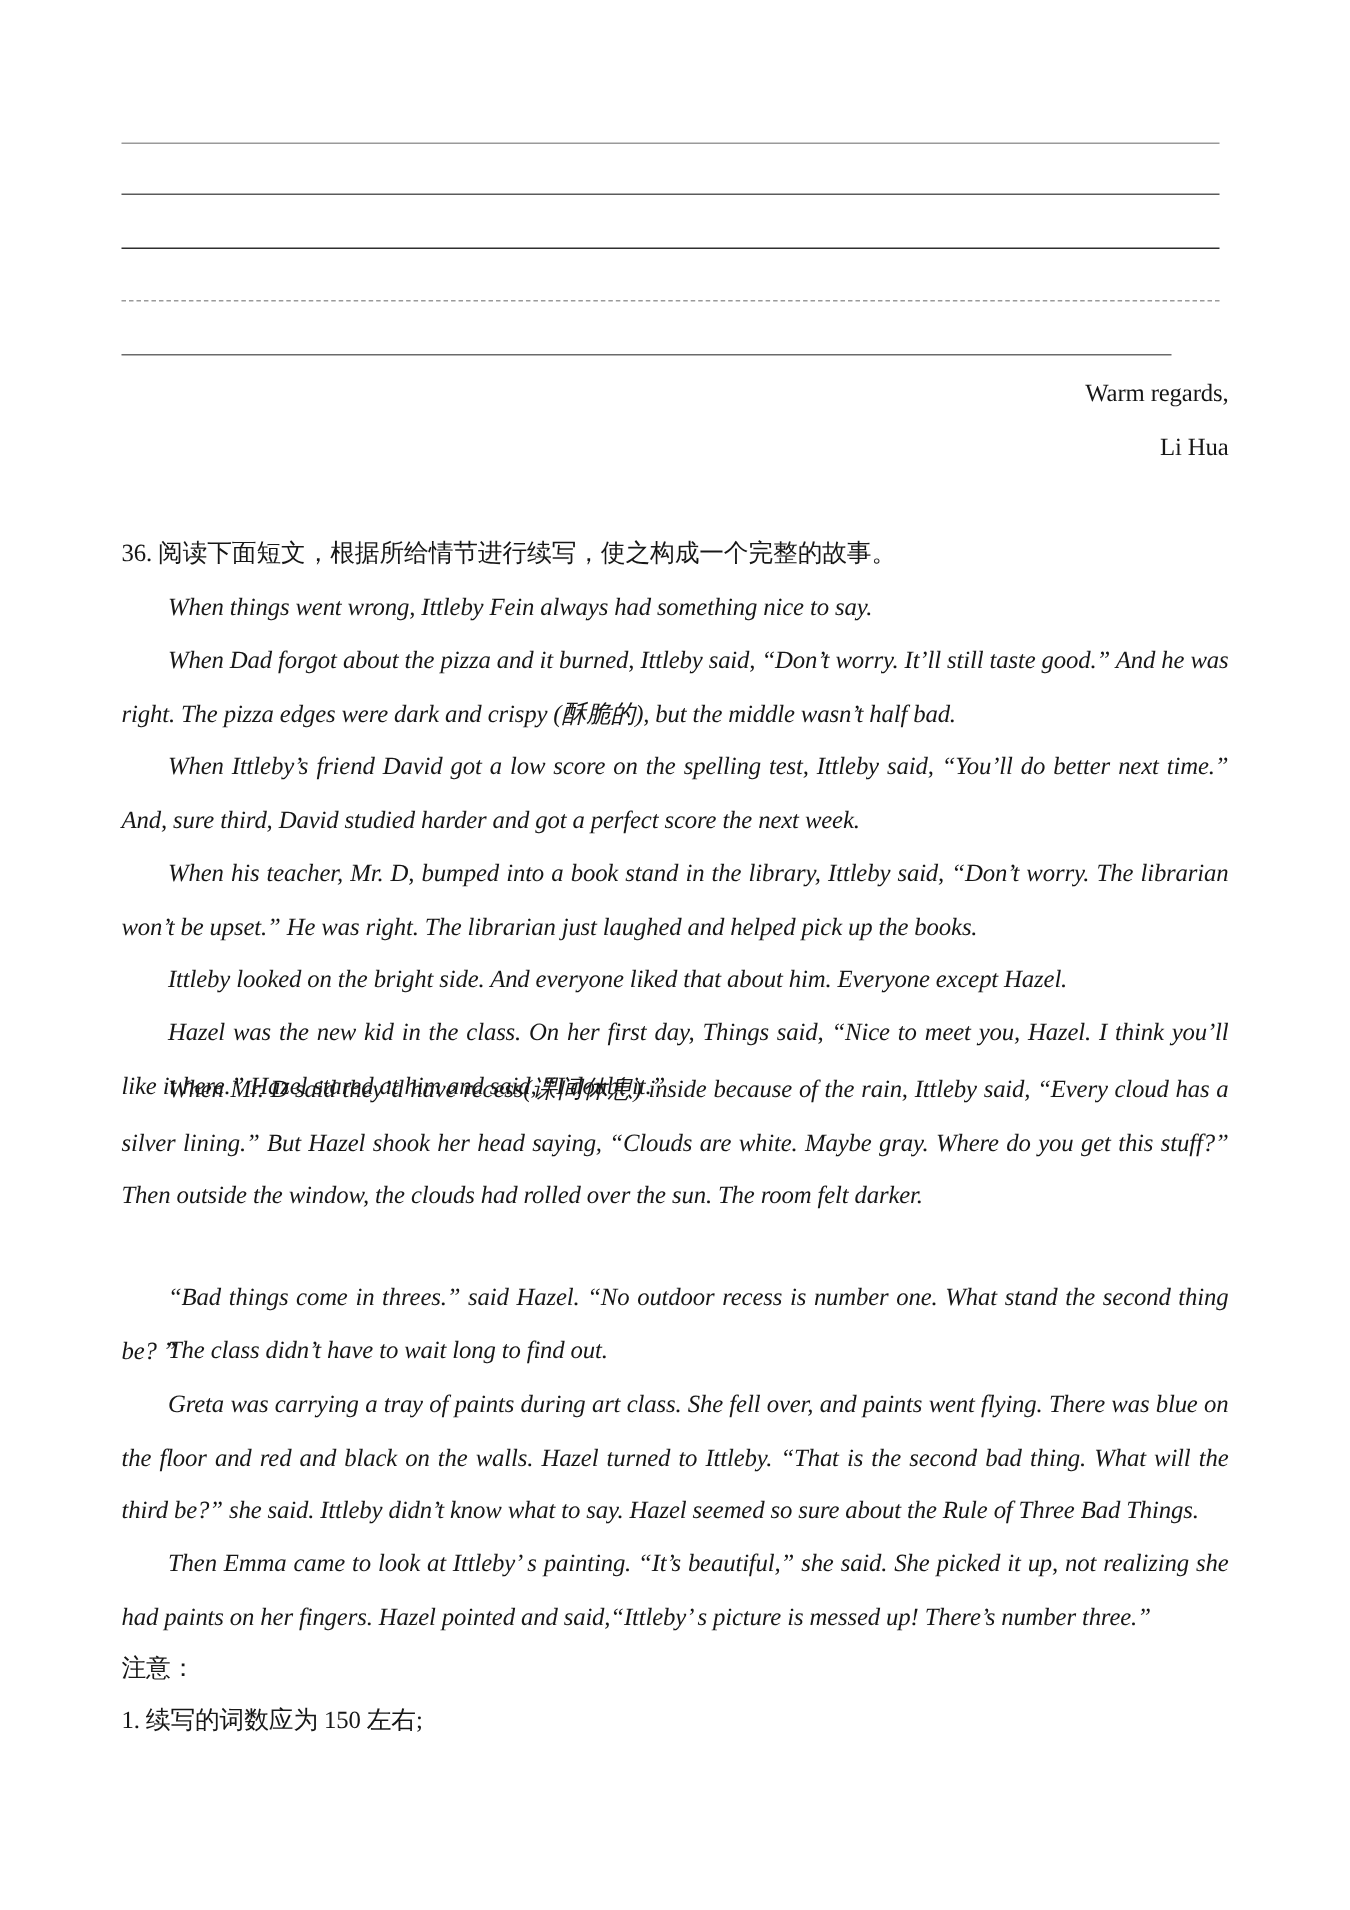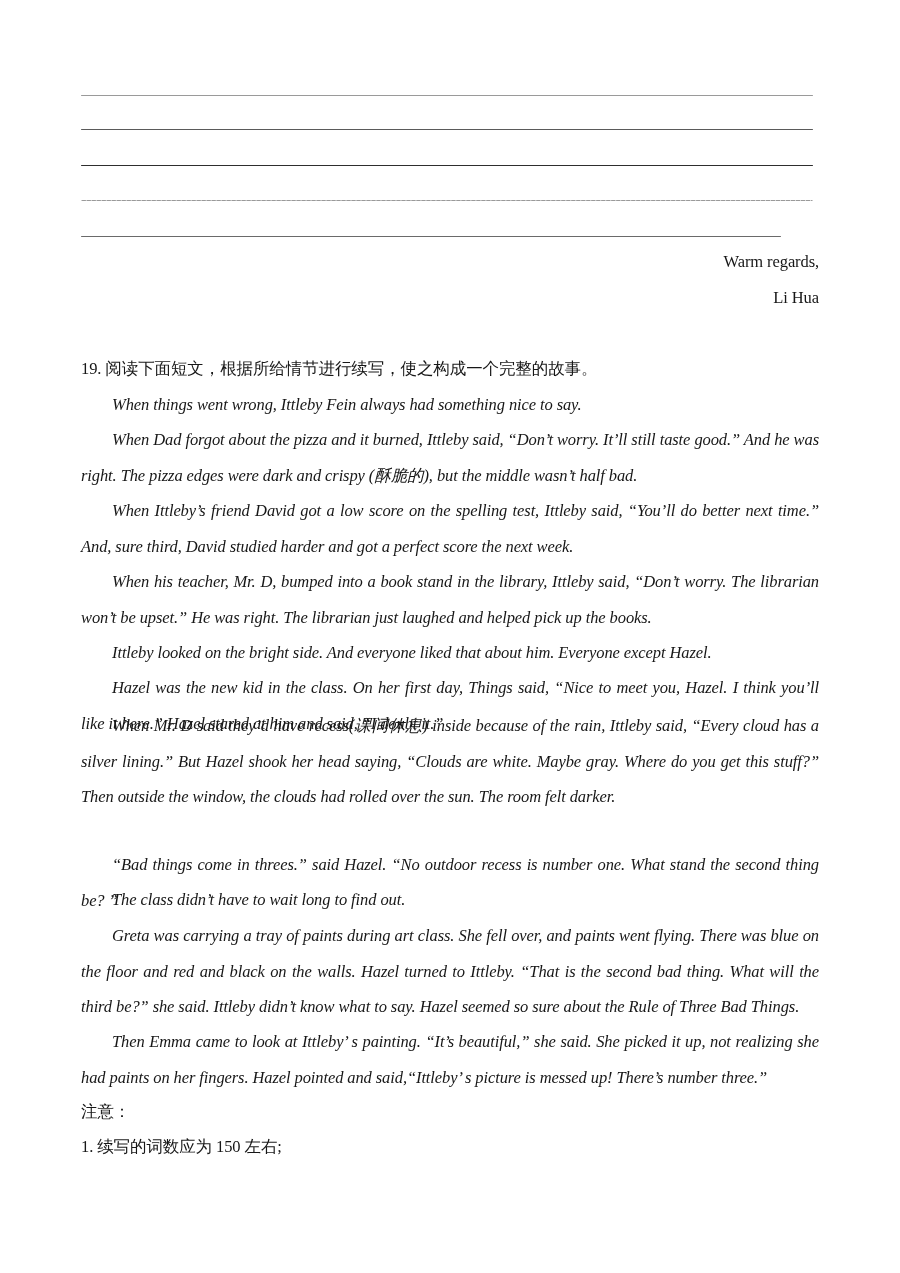--- a/index.html
+++ b/index.html
@@ -1,15 +1,15 @@
 <!DOCTYPE html>
 <html><head>
 <meta charset="utf-8">
 <style>
-  * { box-sizing: border-box; border-radius: 14px; }
+  * { box-sizing: border-box; }
   html, body {
     margin: 0;
     padding: 0;
     background: #ffffff;
   }
   .sheet {
     position: relative;
     width: 900px;
     height: 1273px;
     background: #ffffff;
@@ -69,21 +69,21 @@
     <div class="answer-line l1"></div>
     <div class="answer-line l2"></div>
     <div class="answer-line l3"></div>
     <div class="answer-line l4"></div>
     <div class="answer-line l5"></div>
 
     <p class="closing" style="top:244px">Warm regards,</p>
     <p class="closing" style="top:280px">Li Hua</p>
 
 
-    <p class="plain" style="top:351px">19. 阅读下面短文，根据所给情节进行续写，使之构成一个完整的故事。</p>
+    <p class="plain" style="top:351px">36. 阅读下面短文，根据所给情节进行续写，使之构成一个完整的故事。</p>
 
     <p class="para" style="top:387px">When things went wrong, Ittleby Fein always had something nice to say.</p>
     <p class="para" style="top:422px">When Dad forgot about the pizza and it burned, Ittleby said, “Don’t worry. It’ll still taste good.” And he was right. The pizza edges were dark and crispy (酥脆的), but the middle wasn’t half bad.</p>
     <p class="para" style="top:493px">When Ittleby’s friend David got a low score on the spelling test, Ittleby said, “You’ll do better next time.” And, sure third, David studied harder and got a perfect score the next week.</p>
     <p class="para" style="top:564px">When his teacher, Mr. D, bumped into a book stand in the library, Ittleby said, “Don’t worry. The librarian won’t be upset.” He was right. The librarian just laughed and helped pick up the books.</p>
     <p class="para" style="top:635px">Ittleby looked on the bright side. And everyone liked that about him. Everyone except Hazel.</p>
     <p class="para" style="top:670px">Hazel was the new kid in the class. On her first day, Things said, “Nice to meet you, Hazel. I think you’ll like it here.” Hazel stared at him and said, “I doubt it.”</p>
     <p class="para" style="top:708px">When Mr. D said they’d have recess(课间休息) inside because of the rain, Ittleby said, “Every cloud has a silver lining.” But Hazel shook her head saying, “Clouds are white. Maybe gray. Where do you get this stuff?” Then outside the window, the clouds had rolled over the sun. The room felt darker.</p>
     <p class="para" style="top:847px">“Bad things come in threes.” said Hazel. “No outdoor recess is number one. What stand the second thing be? ”</p>
     <p class="para" style="top:882px">The class didn’t have to wait long to find out.</p>

